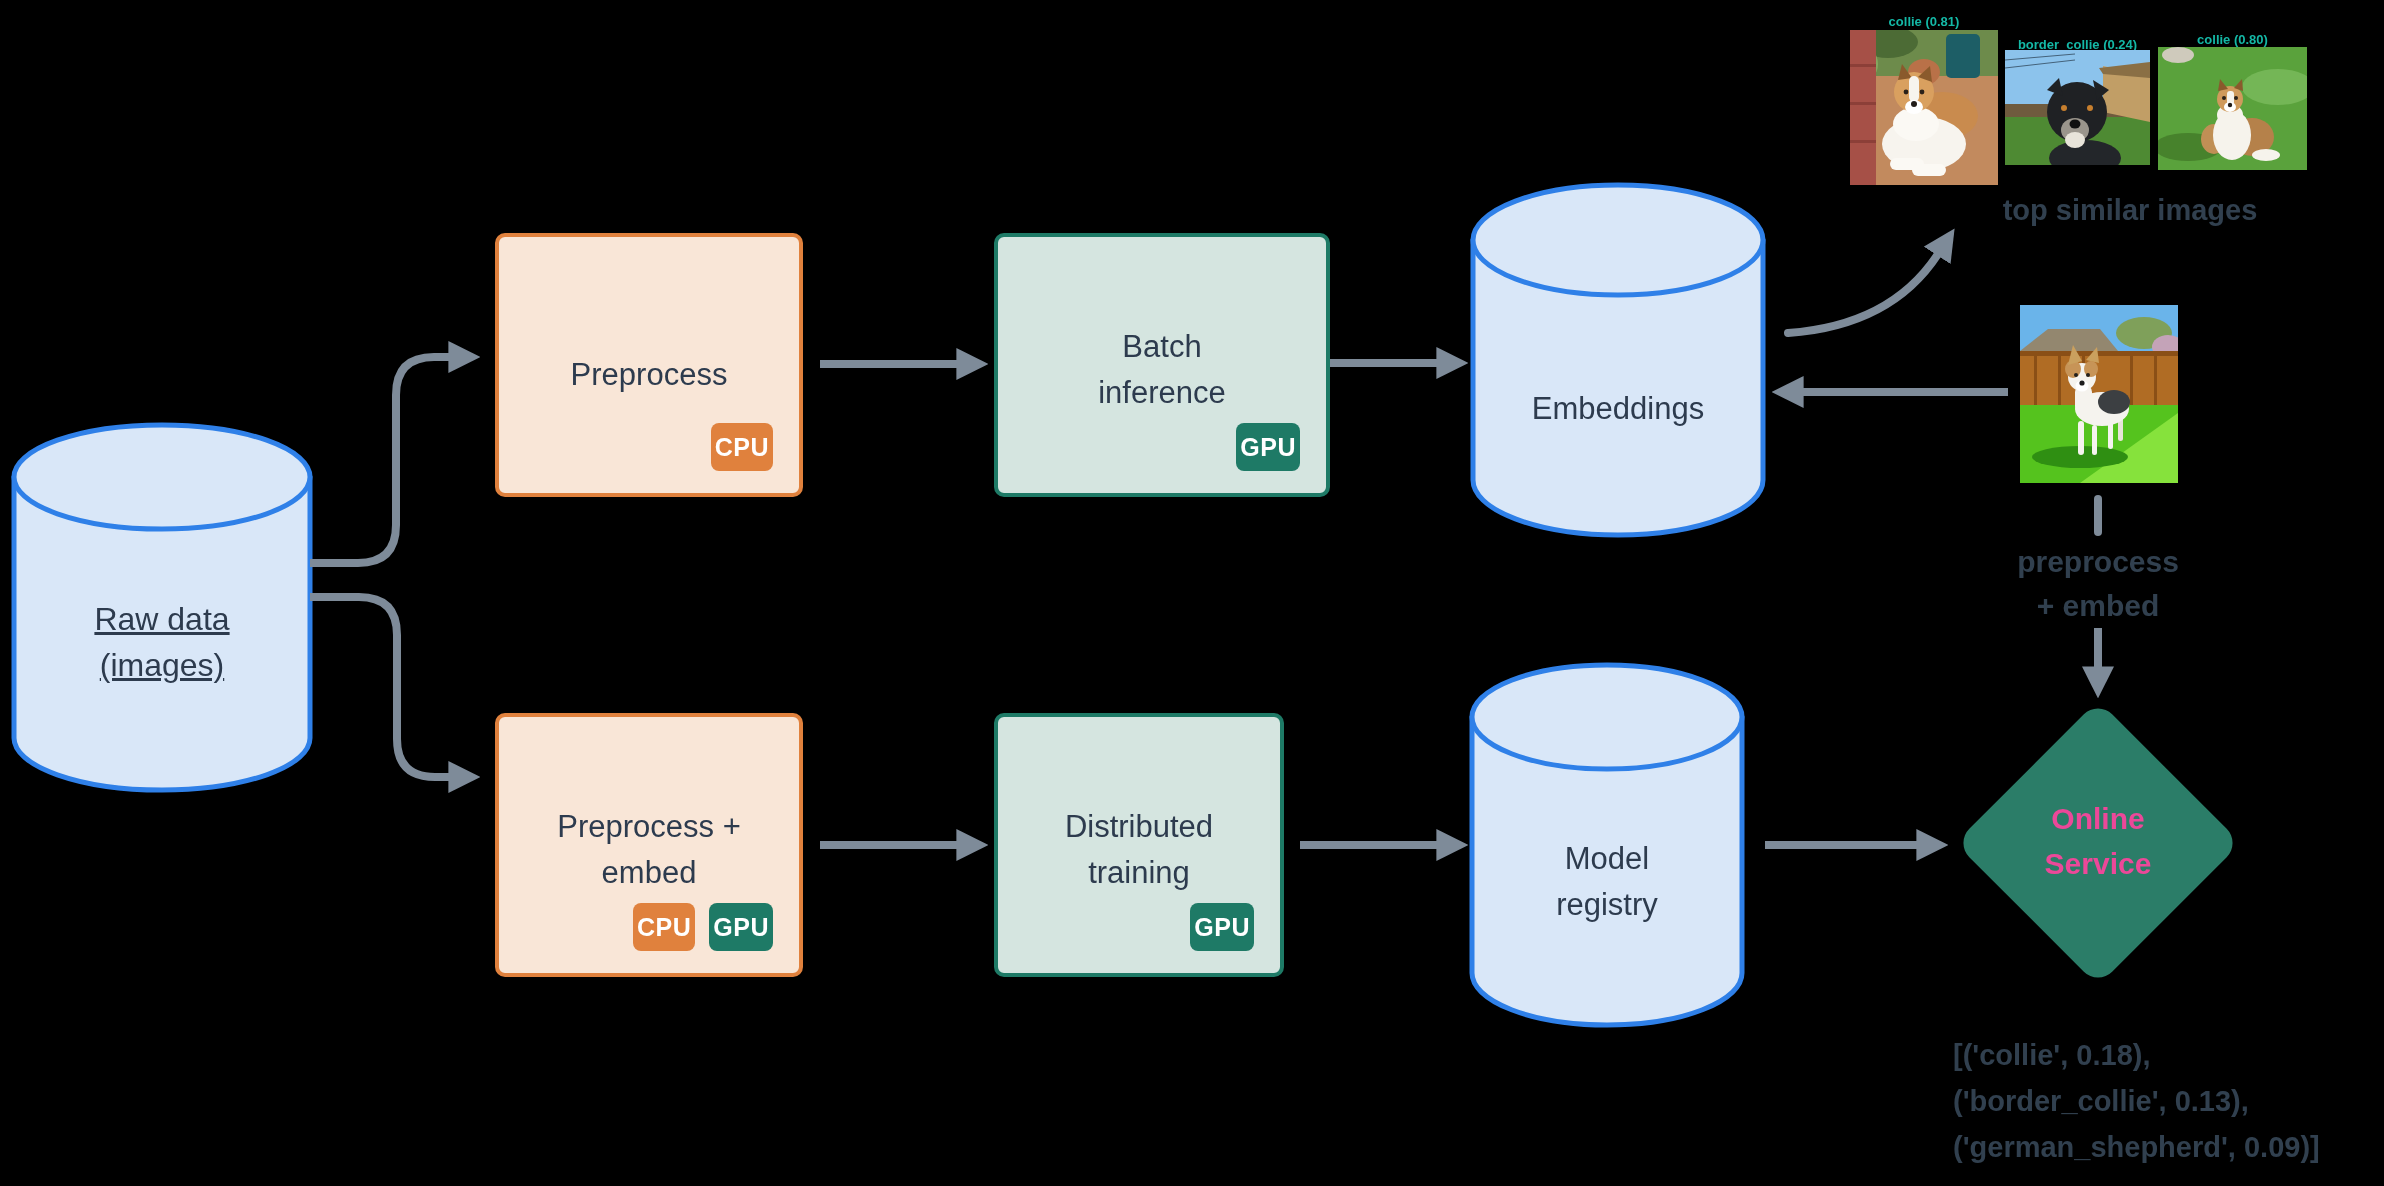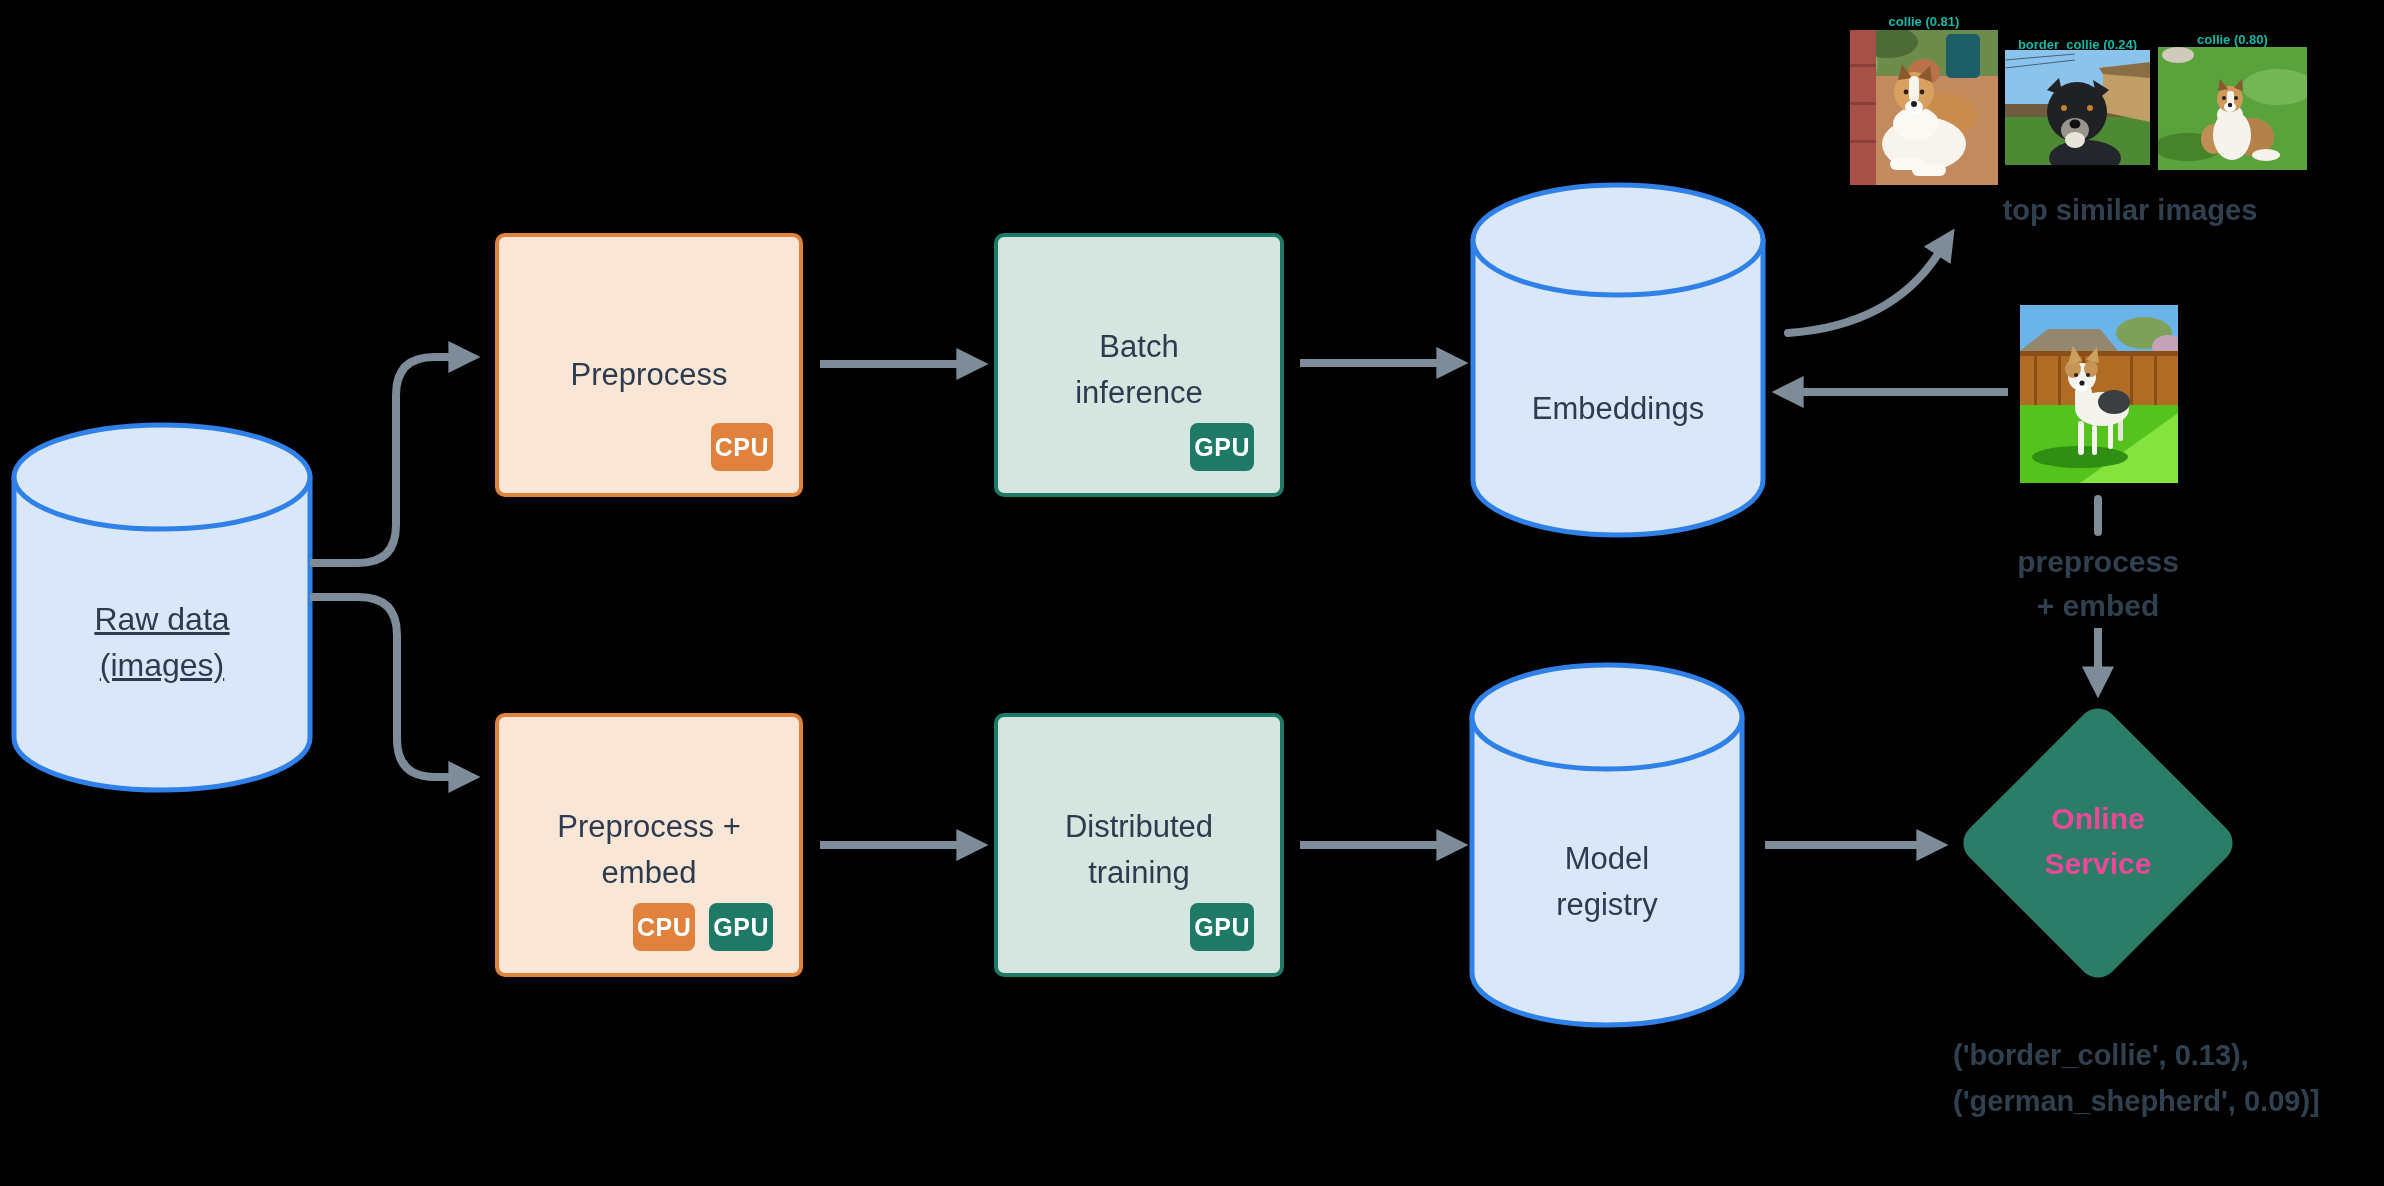--- a/index.html
+++ b/index.html
@@ -82,21 +82,21 @@
     <div>registry</div>
   </div>
 
   <div class="box orange" style="left:495px;top:233px;width:308px;height:264px;">
     <div class="node-label" style="left:0;top:115px;width:100%;">Preprocess</div>
     <div class="badge-slot">
       <span class="badge cpu">CPU</span>
     </div>
   </div>
 
-  <div class="box green" style="left:994px;top:233px;width:290px;height:264px;">
+  <div class="box green" style="left:994px;top:233px;width:336px;height:264px;">
     <div class="node-label" style="left:0;top:87px;width:100%;">
       <div>Batch</div>
       <div>inference</div>
     </div>
     <div class="badge-slot">
       <span class="badge gpu">GPU</span>
     </div>
   </div>
 
   <div class="box orange" style="left:495px;top:713px;width:308px;height:264px;">
@@ -239,17 +239,18 @@
   </div>
 
   <div class="annotation" style="left:1950px;top:194px;width:360px;text-align:center;font-size:29px;line-height:32px;">top similar images</div>
 
   <div class="annotation" style="left:1990px;top:540px;width:216px;text-align:center;font-size:30px;line-height:44px;">
     <div>preprocess</div>
     <div>+ embed</div>
   </div>
 
   <div class="annotation" style="left:1953px;top:1032px;font-size:29px;line-height:46px;white-space:nowrap;">
+    <div>[('collie', 0.18),</div>
     <div>('border_collie', 0.13),</div>
     <div>('german_shepherd', 0.09)]</div>
   </div>
 
 </div>
 
 </body></html>

